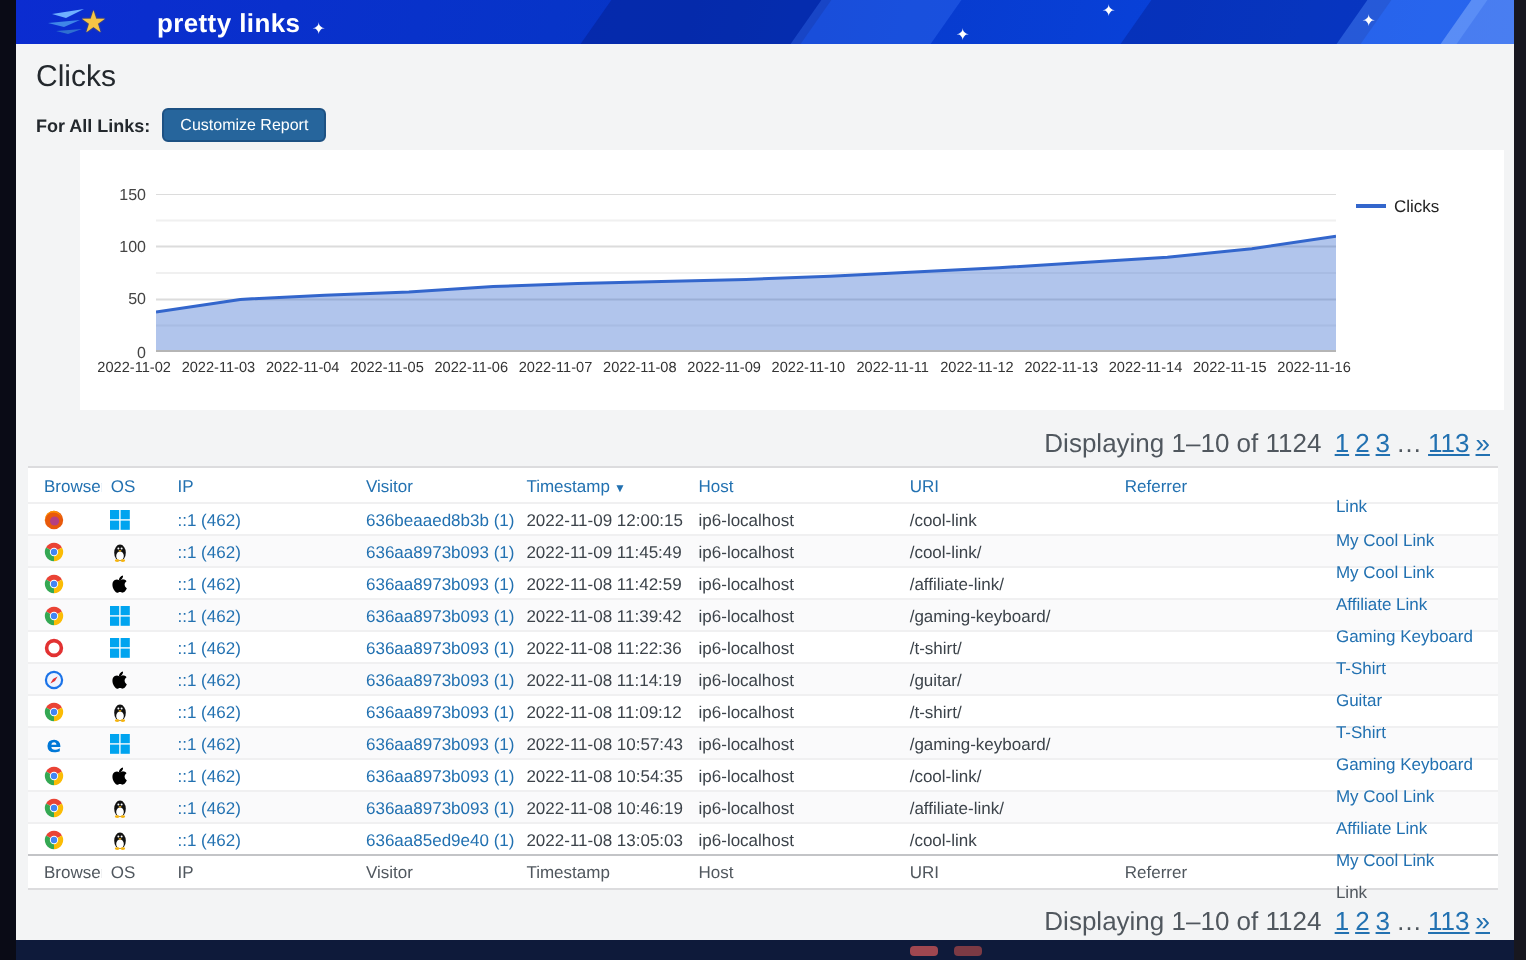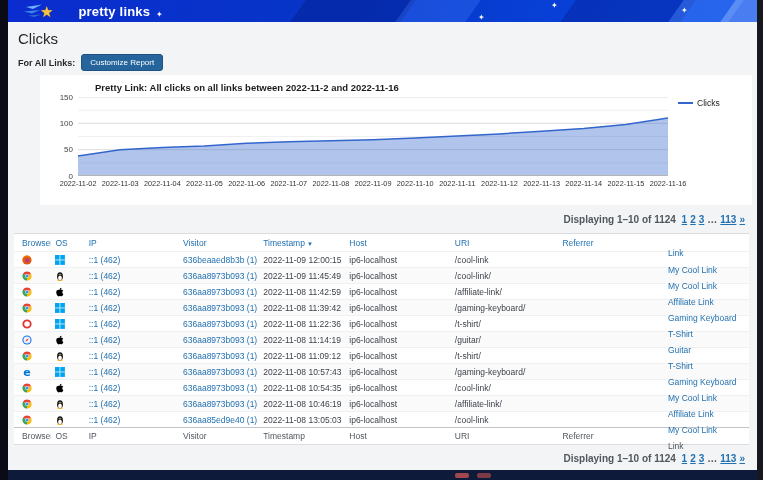--- a/index.html
+++ b/index.html
@@ -36,31 +36,31 @@
   .for-label { font-size:9px; font-weight:bold; color:#23282d; }
   .btn-blue { background:#26659c; color:#fff; border:1px solid #1d5183; border-radius:3px;
     font-size:8px; padding:3px 8px; cursor:pointer; font-family:"Liberation Sans",sans-serif; }
 
   
   .chart-panel { position:absolute; left:40px; top:75px; width:712px; height:130px; background:#fff; }
   .chart-title { position:absolute; left:55px; top:7px; font-size:9.5px; font-weight:bold; color:#1d1d1d; }
   .chart-plot { position:absolute; left:38px; top:22px; width:590px; height:79px; }
   .chart-plot svg { display:block; width:590px; height:79px; }
   .chart-ylabel { position:absolute; left:0; width:33px; text-align:right; font-size:8px; color:#444; }
-  .chart-xlabels { position:absolute; left:17px; top:104px; width:632px; display:flex; }
+  .chart-xlabels { position:absolute; left:6px; top:104px; width:632px; display:flex; }
   .chart-xlabels span { flex:1; text-align:center; font-size:7.3px; color:#333; white-space:nowrap; }
   .chart-legend { position:absolute; left:638px; top:23px; display:flex; align-items:center; gap:4px; }
   .legend-line { width:15px; height:2px; background:#3366cc; }
   .legend-text { font-size:8.5px; color:#222; }
 
   
   .search-row { position:absolute; left:18px; top:211px; display:flex; gap:5px; }
   .search-input { width:100px; height:16px; border:1px solid #8c8f94; border-radius:2px;
     font-size:9px; padding:0 3px; background:#fff; }
-  .pag { position:absolute; right:18px; font-size:10px; color:#50575e; white-space:nowrap;font-weight:bold; }
+  .pag { position:absolute; right:18px; font-size:13px; color:#50575e; white-space:nowrap; }
   .pag-top { top:214px; } .pag-bottom { top:453px; }
   .pag a { color:#2271b1; text-decoration:underline; margin-left:3px; cursor:pointer; }
   .pag .dots { margin-left:3px; }
 
   
   .clicks-table { position:absolute; left:14px; top:233px; width:735px; background:#fff;
     border:1px solid #dcdcde; border-left:none; border-right:none; font-size:8.5px; }
   .t-row { display:flex; align-items:center; height:16px; border-top:1px solid #f0f0f1; }
   .t-head, .t-foot { height:17px; border-top:none; }
   .t-foot { border-top:1px solid #c3c4c7; }
@@ -117,21 +117,20 @@
     </div>
   </div>
 
   <h1 class="page-title" style="margin:0;">Clicks</h1>
   <div class="for-row">
     <span class="for-label">For All Links:</span>
     <button class="btn-blue">Customize Report</button>
   </div>
 
   <div class="chart-panel">
-    <div class="chart-title">Pretty Link: All clicks on all links between 2022-11-2 and 2022-11-16</div>
     <div id="chart-ylabels">
         <span class="chart-ylabel" style="top: 96.5px;">0</span>
         <span class="chart-ylabel" style="top: 70.1667px;">50</span>
         <span class="chart-ylabel" style="top: 43.8333px;">100</span>
         <span class="chart-ylabel" style="top: 17.5px;">150</span>
       </div>
     <div class="chart-plot">
       <svg id="chart-svg" viewBox="0 0 590 79" preserveAspectRatio="none">
           <line x1="0" y1="65.8" x2="590" y2="65.8" stroke="#f0f0f0" stroke-width="1"></line>
           <line x1="0" y1="39.5" x2="590" y2="39.5" stroke="#f0f0f0" stroke-width="1"></line>

